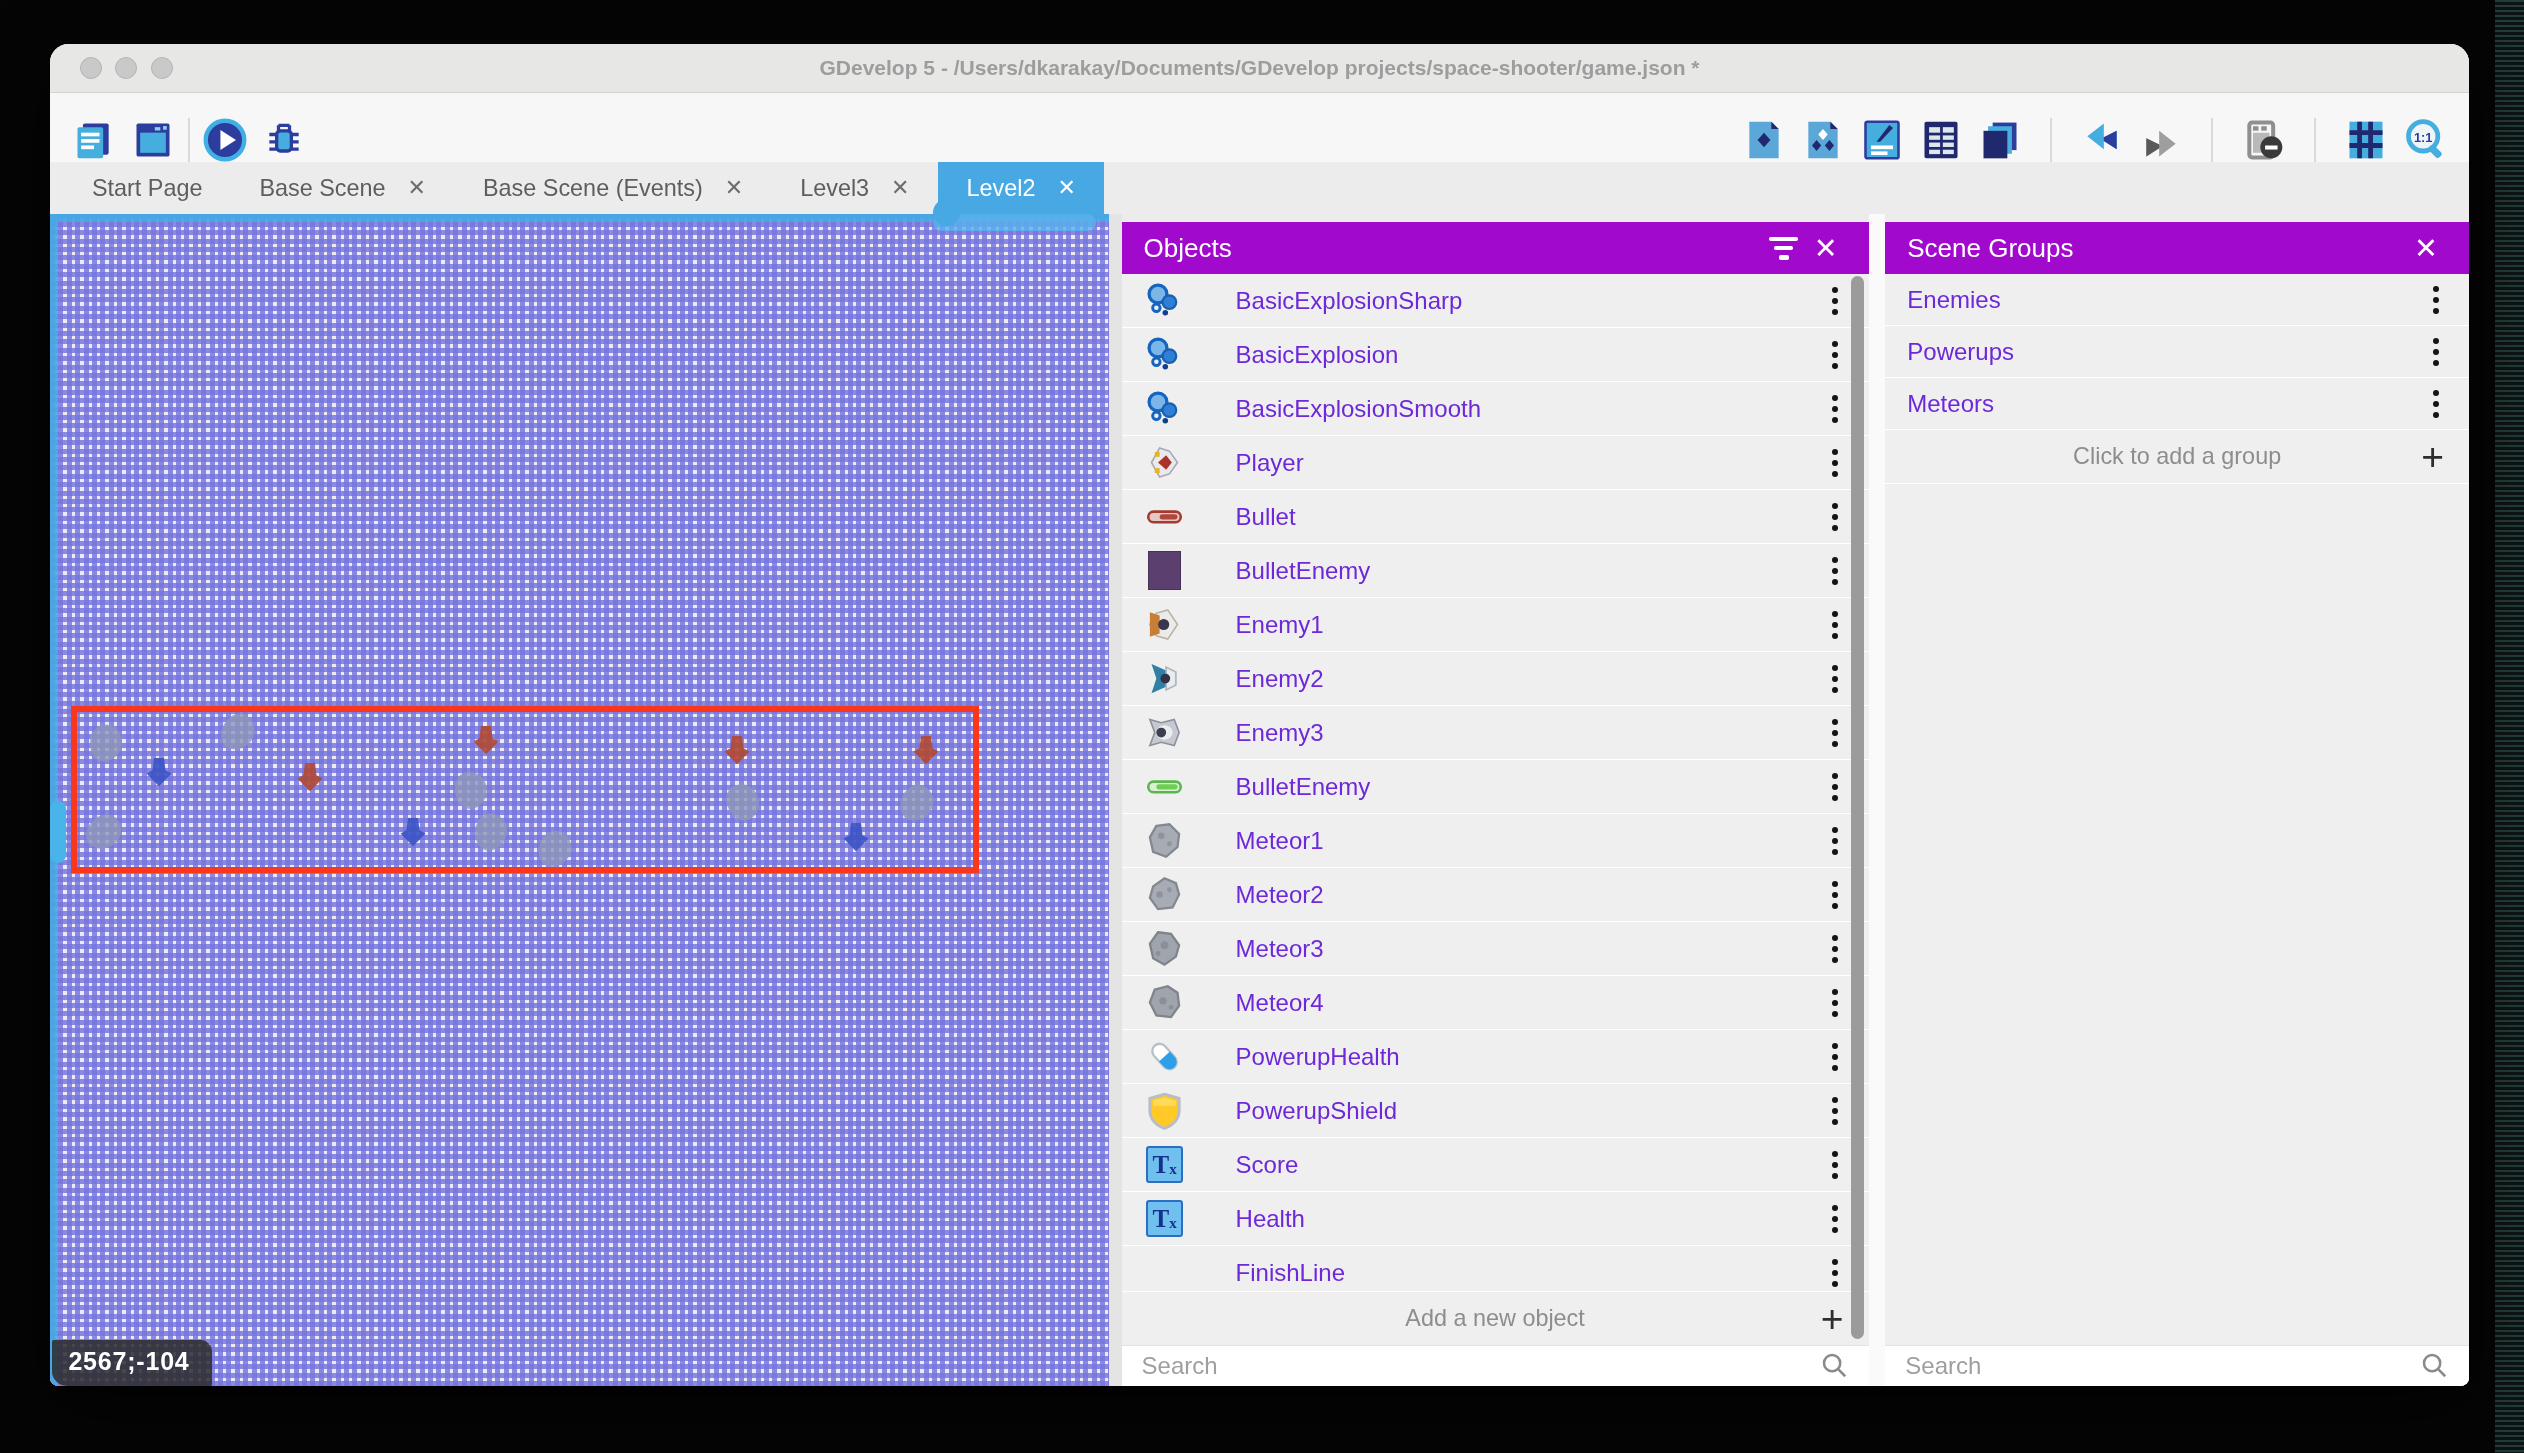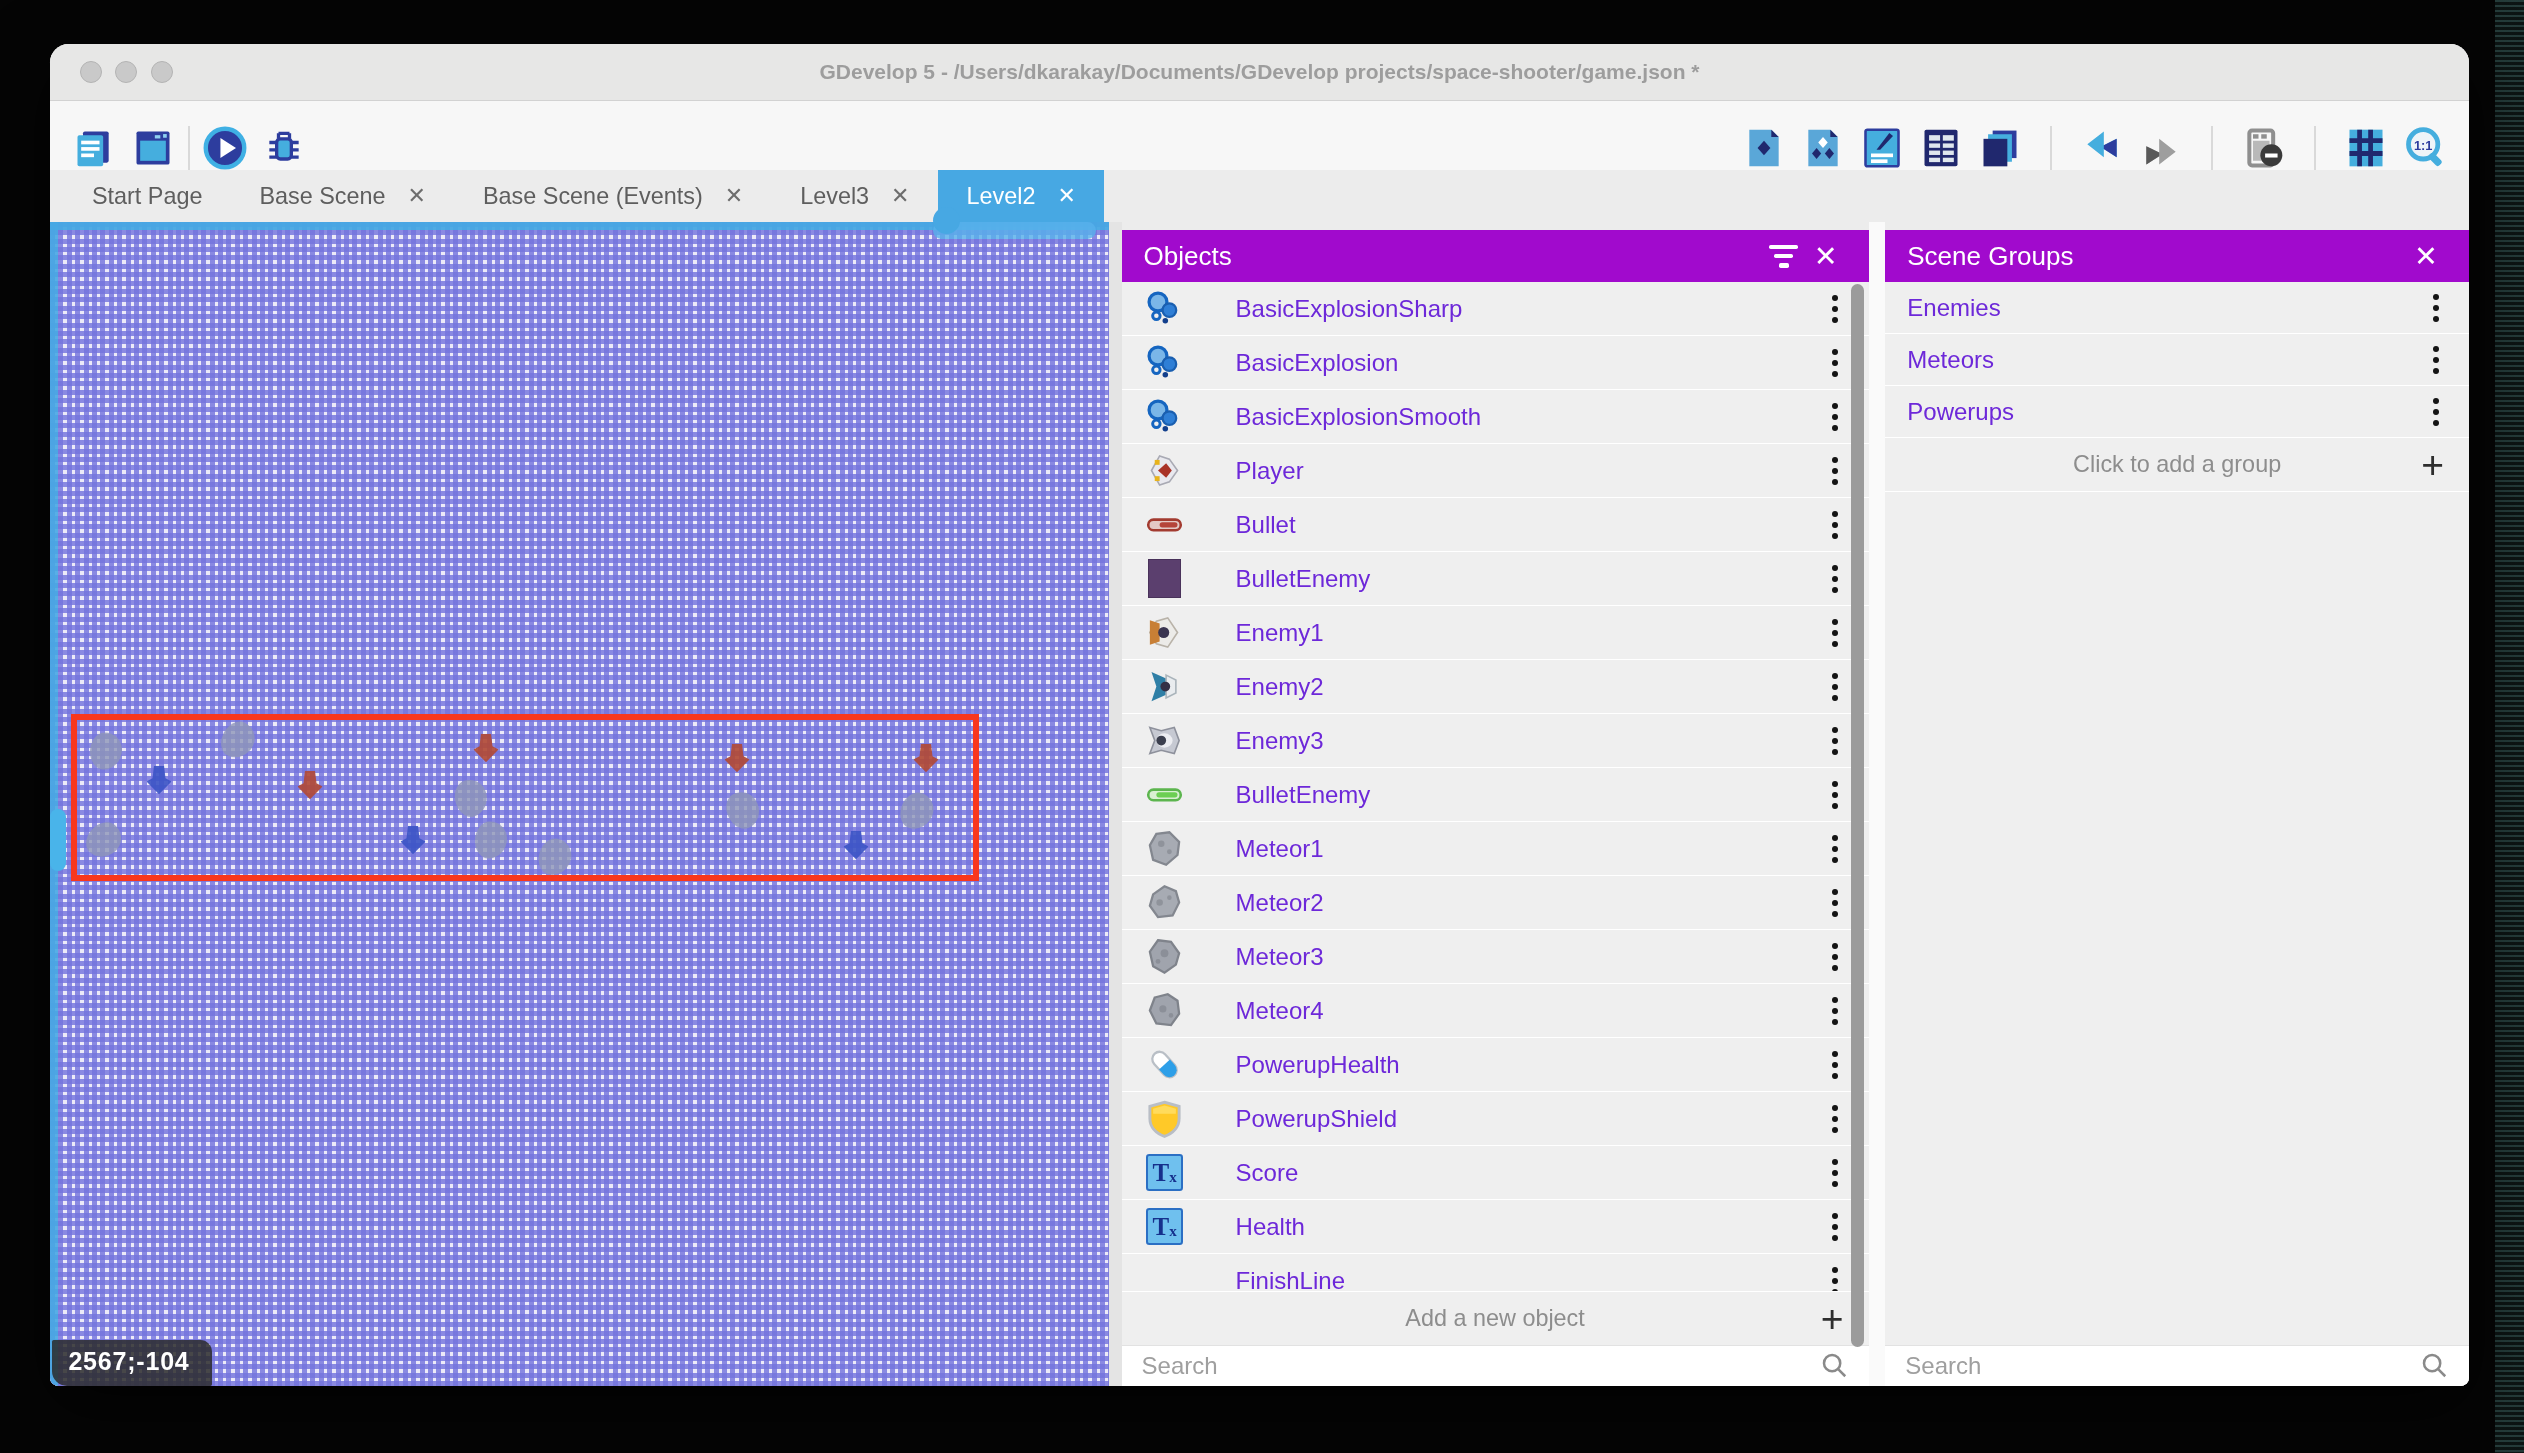--- a/index.html
+++ b/index.html
@@ -17,21 +17,21 @@
   }
   
   .window {
     position:absolute; left:50px; top:44px; width:2419px; height:1342px;
     background:#ececec; border-radius:18.4px 18.4px 8.4px 8.4px; overflow:hidden;
     box-shadow:0 20px 67px rgba(0,0,0,.65);
     display:flex; flex-direction:column;
   }
   
   .titlebar {
-    height:57px; background:#e7e7e6; border-bottom:0.8px solid #d2d2d2;
+    height:49px; background:#e7e7e6; border-bottom:0.8px solid #d2d2d2;
     display:flex; align-items:center; position:relative; flex:0 0 auto;
   }
   .traffic { display:flex; gap:13.4px; margin-left:30px; }
   .traffic span { width:22px; height:22px; border-radius:50%; background:#c9c9c9; border:0.8px solid #b3b3b3; }
   .win-title {
     position:absolute; left:0; right:0; text-align:center;
     font-size:21px; font-weight:700; color:#9d9d9d; pointer-events:none;
   }
   
   .toolbar {
@@ -650,29 +650,29 @@
       <div class="panel-list">
         <div class="row grow">
           <span class="row-label">Enemies</span>
           <span class="kebab">
               <i></i>
               <i></i>
               <i></i>
             </span>
         </div>
         <div class="row grow">
+          <span class="row-label">Powerups</span>
+          <span class="kebab">
+              <i></i>
+              <i></i>
+              <i></i>
+            </span>
+        </div>
+        <div class="row grow">
           <span class="row-label">Meteors</span>
-          <span class="kebab">
-              <i></i>
-              <i></i>
-              <i></i>
-            </span>
-        </div>
-        <div class="row grow">
-          <span class="row-label">Powerups</span>
           <span class="kebab">
               <i></i>
               <i></i>
               <i></i>
             </span>
         </div>
         <div class="add-row" style="border-top:none; border-bottom:1.7px solid #fff;">
           <span>Click to add a group</span>
           <span class="plus">+</span>
         </div>

